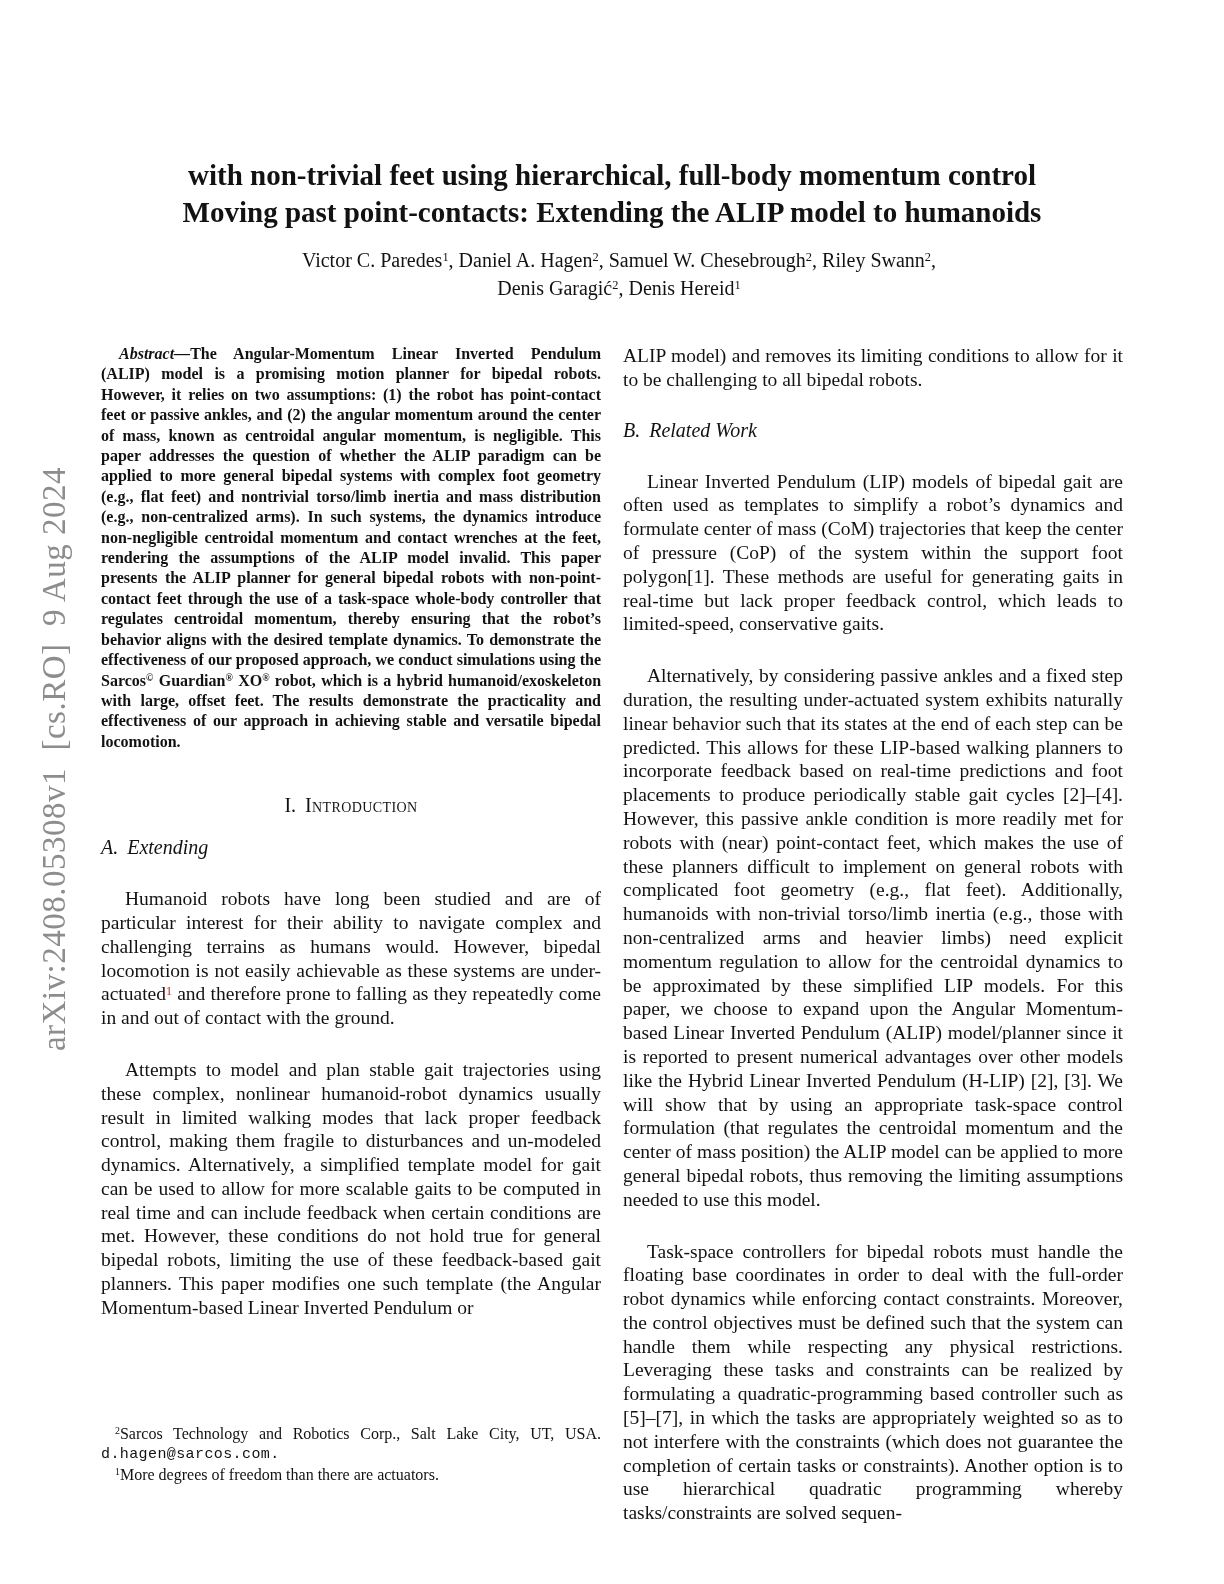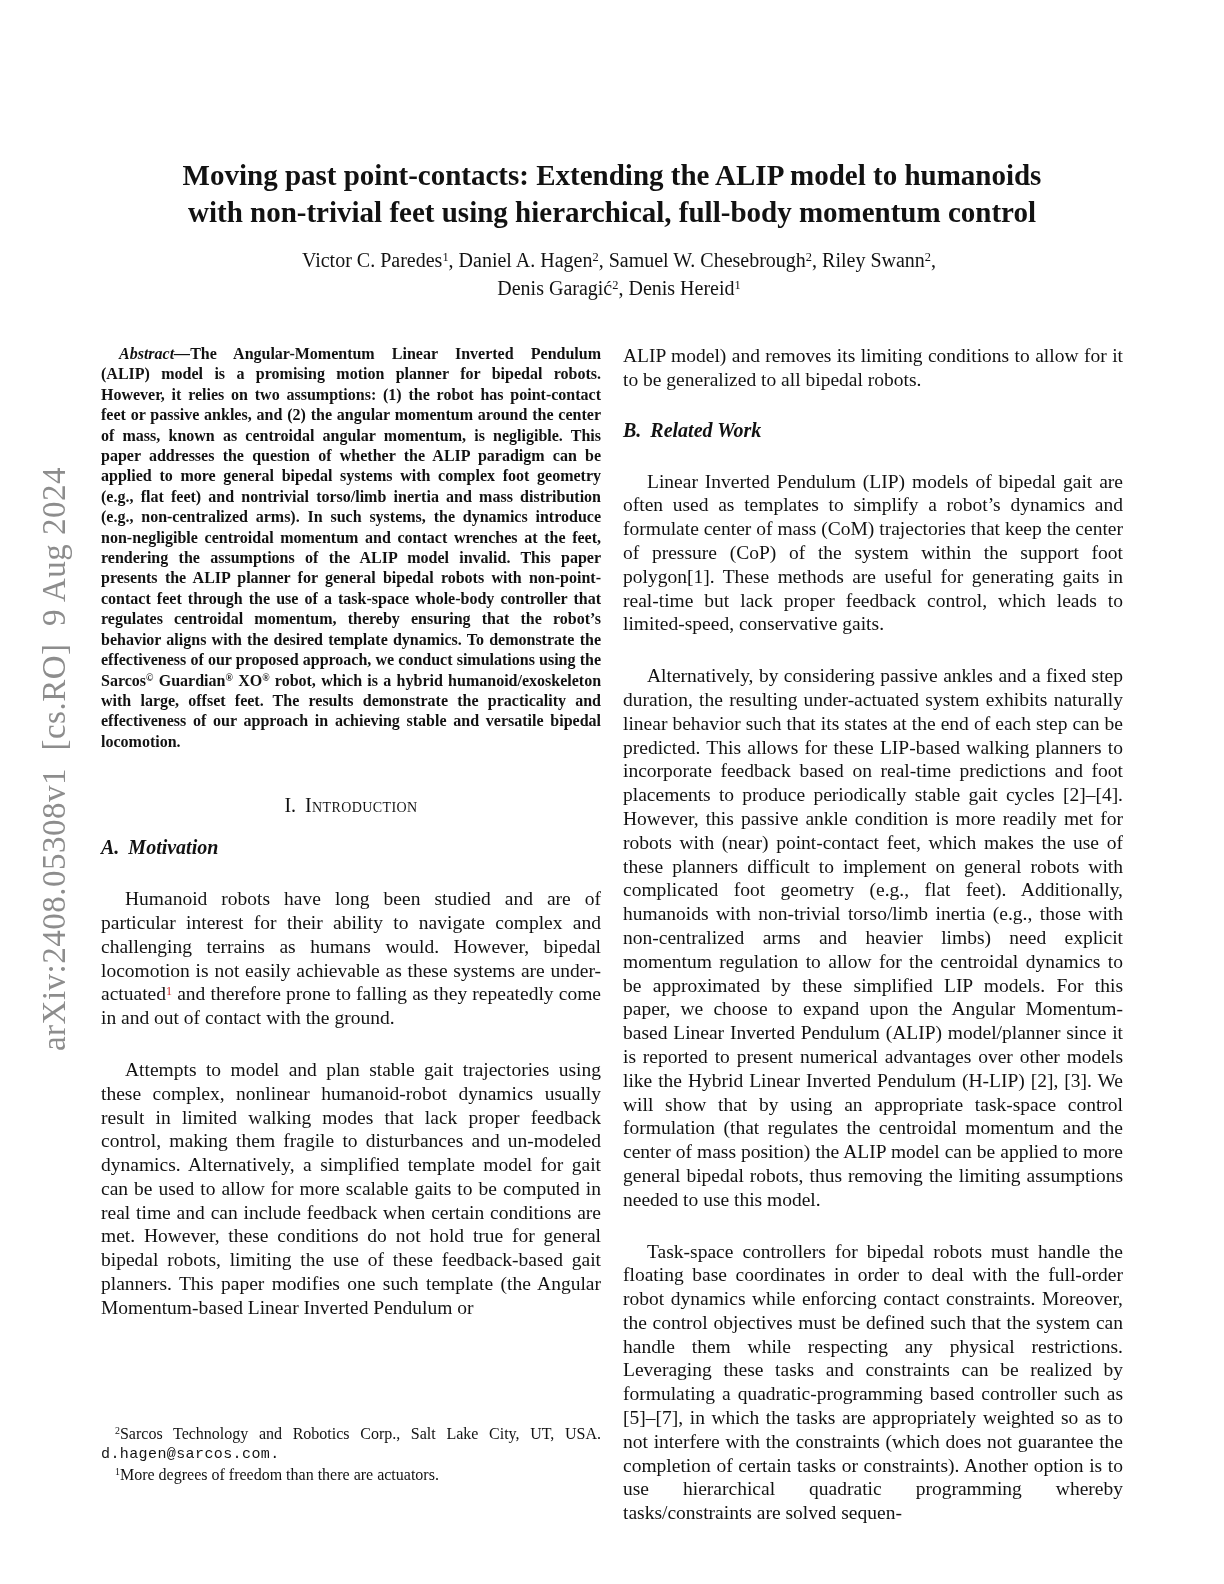--- a/index.html
+++ b/index.html
@@ -60,21 +60,21 @@
   .section-heading{
     margin:41px 0 18px 0;
     text-align:center;
     font-weight:normal;
     font-size:20px;line-height:24px;
   }
   .section-num{margin-right:9px;}
   .sc{font-variant:small-caps;letter-spacing:0.4px;}
   .subsection-heading{
     margin:0 0 14px 0;
-    font-weight:bold;font-style:italic;
+    font-weight:normal;font-style:italic;
     font-size:20px;line-height:24px;
   }
   .col-right .subsection-heading{margin-top:26px;}
   .sub-num{margin-right:9px;}
   
   .body-par{
     margin:0;
     font-size:19.5px;line-height:23.8px;
     text-align:justify;
   }
@@ -93,50 +93,50 @@
   }
 </style>
 </head>
 <body>
 
 <div class="page">
 
   <div class="watermark">arXiv:2408.05308v1  [cs.RO]  9 Aug 2024</div>
 
   <h1 class="title-block">
+      <span class="title-line">with non-trivial feet using hierarchical, full-body momentum control</span>
       <span class="title-line">Moving past point-contacts: Extending the ALIP model to humanoids</span>
-      <span class="title-line">with non-trivial feet using hierarchical, full-body momentum control</span>
     </h1>
 
   <div class="authors-block">
     <span class="author-line"><span>Victor C. Paredes</span><sup>1</sup><span>, </span><span>Daniel A. Hagen</span><sup>2</sup><span>, </span><span>Samuel W. Chesebrough</span><sup>2</sup><span>, </span><span>Riley Swann</span><sup>2</sup><span>,</span></span>
     <span class="author-line"><span>Denis Garagić</span><sup>2</sup><span>, </span><span>Denis Hereid</span><sup>1</sup></span>
   </div>
 
   <div class="col col-left">
 
     <p class="abstract"><span class="abstract-label">Abstract—</span><span>The Angular-Momentum Linear Inverted Pendulum (ALIP) model is a promising motion planner for bipedal robots. However, it relies on two assumptions: (1) the robot has point-contact feet or passive ankles, and (2) the angular momentum around the center of mass, known as centroidal angular momentum, is negligible. This paper addresses the question of whether the ALIP paradigm can be applied to more general bipedal systems with complex foot geometry (e.g., flat feet) and nontrivial torso/limb inertia and mass distribution (e.g., non-centralized arms). In such systems, the dynamics introduce non-negligible centroidal momentum and contact wrenches at the feet, rendering the assumptions of the ALIP model invalid. This paper presents the ALIP planner for general bipedal robots with non-point-contact feet through the use of a task-space whole-body controller that regulates centroidal momentum, thereby ensuring that the robot’s behavior aligns with the desired template dynamics. To demonstrate the effectiveness of our proposed approach, we conduct simulations using the Sarcos</span><sup>©</sup><span> Guardian</span><sup>®</sup><span> XO</span><sup>®</sup><span> robot, which is a hybrid humanoid/exoskeleton with large, offset feet. The results demonstrate the practicality and effectiveness of our approach in achieving stable and versatile bipedal locomotion.</span></p>
 
     <h2 class="section-heading"><span class="section-num">I.</span><span class="sc">Introduction</span></h2>
 
-    <h3 class="subsection-heading"><span class="sub-num">A.</span><span>Motivation</span></h3>
+    <h3 class="subsection-heading"><span class="sub-num">A.</span><span>Extending</span></h3>
 
     <p class="body-par indent"><span>Humanoid robots have long been studied and are of particular interest for their ability to navigate complex and challenging terrains as humans would. However, bipedal locomotion is not easily achievable as these systems are under-actuated</span><sup class="fnref">1</sup><span> and therefore prone to falling as they repeatedly come in and out of contact with the ground.</span></p>
 
     <p class="body-par indent">Attempts to model and plan stable gait trajectories using these complex, nonlinear humanoid-robot dynamics usually result in limited walking modes that lack proper feedback control, making them fragile to disturbances and un-modeled dynamics. Alternatively, a simplified template model for gait can be used to allow for more scalable gaits to be computed in real time and can include feedback when certain conditions are met. However, these conditions do not hold true for general bipedal robots, limiting the use of these feedback-based gait planners. This paper modifies one such template (the Angular Momentum-based Linear Inverted Pendulum or</p>
 
     <div class="footnotes">
       <p class="fn"><sup>2</sup><span>Sarcos Technology and Robotics Corp., Salt Lake City, UT, USA. </span><span class="mono">d.hagen@sarcos.com.</span></p>
       <p class="fn"><sup>1</sup><span>More degrees of freedom than there are actuators.</span></p>
     </div>
   </div>
 
   <div class="col col-right">
 
-    <p class="body-par">ALIP model) and removes its limiting conditions to allow for it to be generalized to all bipedal robots.</p>
+    <p class="body-par">ALIP model) and removes its limiting conditions to allow for it to be challenging to all bipedal robots.</p>
 
     <h3 class="subsection-heading"><span class="sub-num">B.</span><span>Related Work</span></h3>
 
     <p class="body-par indent">Linear Inverted Pendulum (LIP) models of bipedal gait are often used as templates to simplify a robot’s dynamics and formulate center of mass (CoM) trajectories that keep the center of pressure (CoP) of the system within the support foot polygon[1]. These methods are useful for generating gaits in real-time but lack proper feedback control, which leads to limited-speed, conservative gaits.</p>
     <p class="body-par indent">Alternatively, by considering passive ankles and a fixed step duration, the resulting under-actuated system exhibits naturally linear behavior such that its states at the end of each step can be predicted. This allows for these LIP-based walking planners to incorporate feedback based on real-time predictions and foot placements to produce periodically stable gait cycles [2]–[4]. However, this passive ankle condition is more readily met for robots with (near) point-contact feet, which makes the use of these planners difficult to implement on general robots with complicated foot geometry (e.g., flat feet). Additionally, humanoids with non-trivial torso/limb inertia (e.g., those with non-centralized arms and heavier limbs) need explicit momentum regulation to allow for the centroidal dynamics to be approximated by these simplified LIP models. For this paper, we choose to expand upon the Angular Momentum-based Linear Inverted Pendulum (ALIP) model/planner since it is reported to present numerical advantages over other models like the Hybrid Linear Inverted Pendulum (H-LIP) [2], [3]. We will show that by using an appropriate task-space control formulation (that regulates the centroidal momentum and the center of mass position) the ALIP model can be applied to more general bipedal robots, thus removing the limiting assumptions needed to use this model.</p>
     <p class="body-par indent">Task-space controllers for bipedal robots must handle the floating base coordinates in order to deal with the full-order robot dynamics while enforcing contact constraints. Moreover, the control objectives must be defined such that the system can handle them while respecting any physical restrictions. Leveraging these tasks and constraints can be realized by formulating a quadratic-programming based controller such as [5]–[7], in which the tasks are appropriately weighted so as to not interfere with the constraints (which does not guarantee the completion of certain tasks or constraints). Another option is to use hierarchical quadratic programming whereby tasks/constraints are solved sequen-</p>
   </div>
 
 </div>
 

